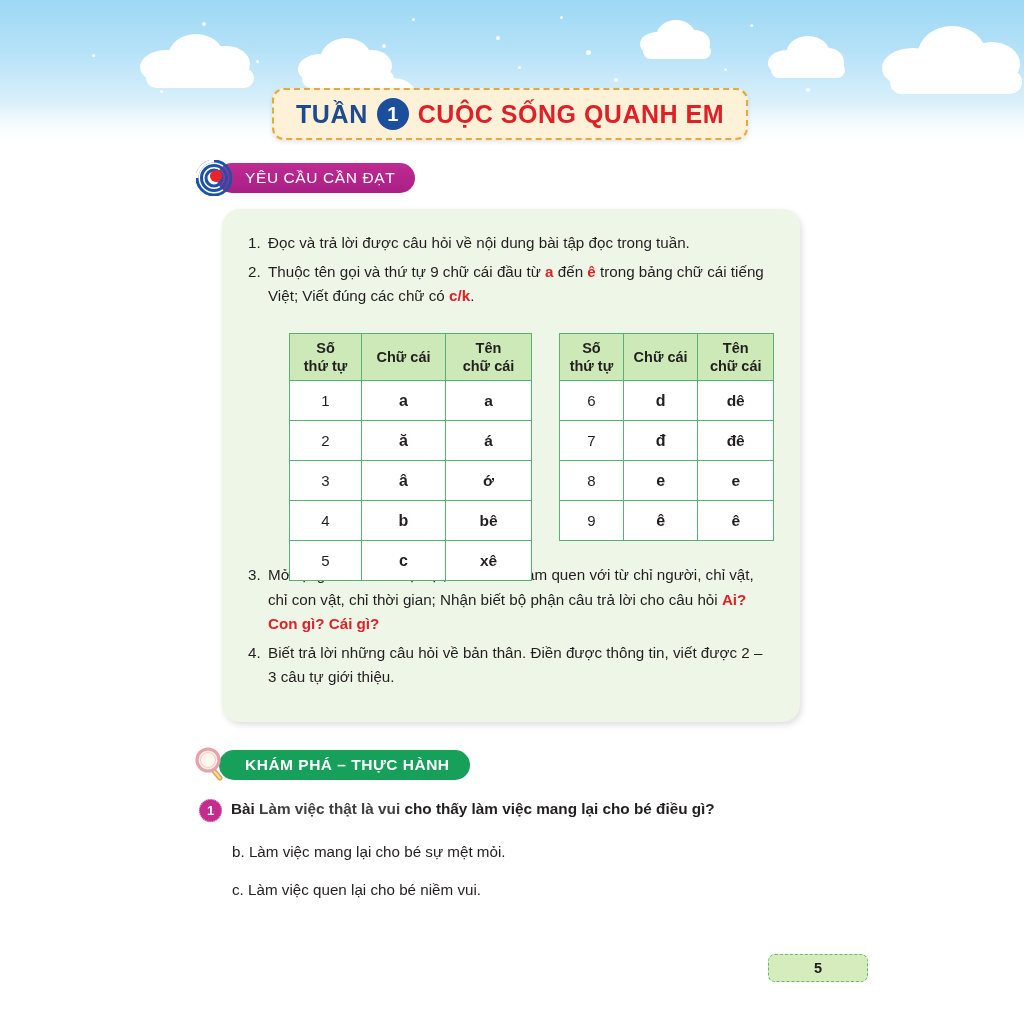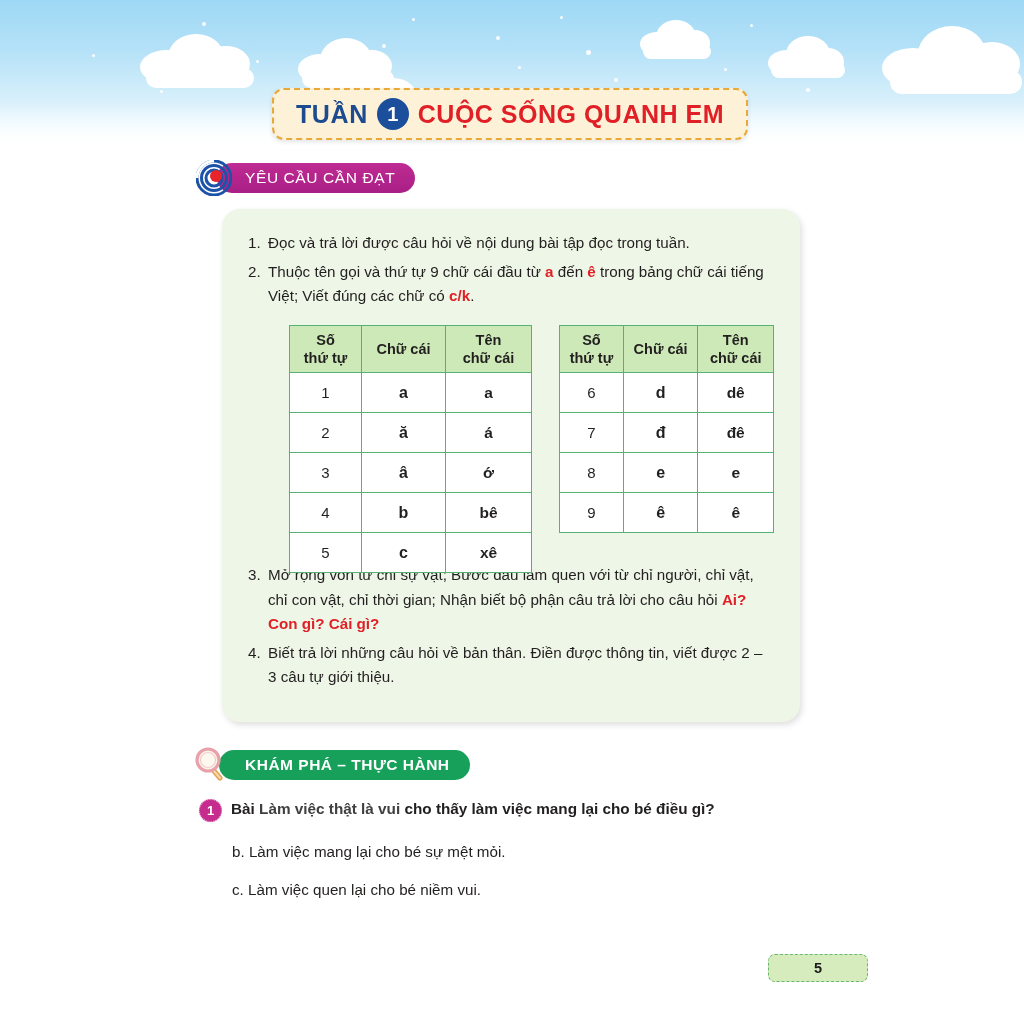--- a/index.html
+++ b/index.html
@@ -80,21 +80,21 @@
     display: flex; font-size: 15.2px; color: #221f1f; line-height: 1.62;
     margin-bottom: 4px;
   }
   .req .n { width: 20px; flex: none; }
   .req .t { flex: 1; }
   .rd { color: #e01f26; font-weight: bold; }
 
   
   .tables { position: relative; margin-top: 12px; height: 232px; }
   table.alpha {
-    position: absolute; top: 4px;
+    position: absolute; top: 12px;
     border-collapse: collapse;
     background: #ffffff;
     font-size: 14.5px;
     padding-left: 32px;
   }
   table.alpha.t1 { left: 41px; }
   table.alpha.t2 { left: 311px; }
   table.alpha th, table.alpha td {
     border: 1.3px solid #56b175;
     text-align: center;

